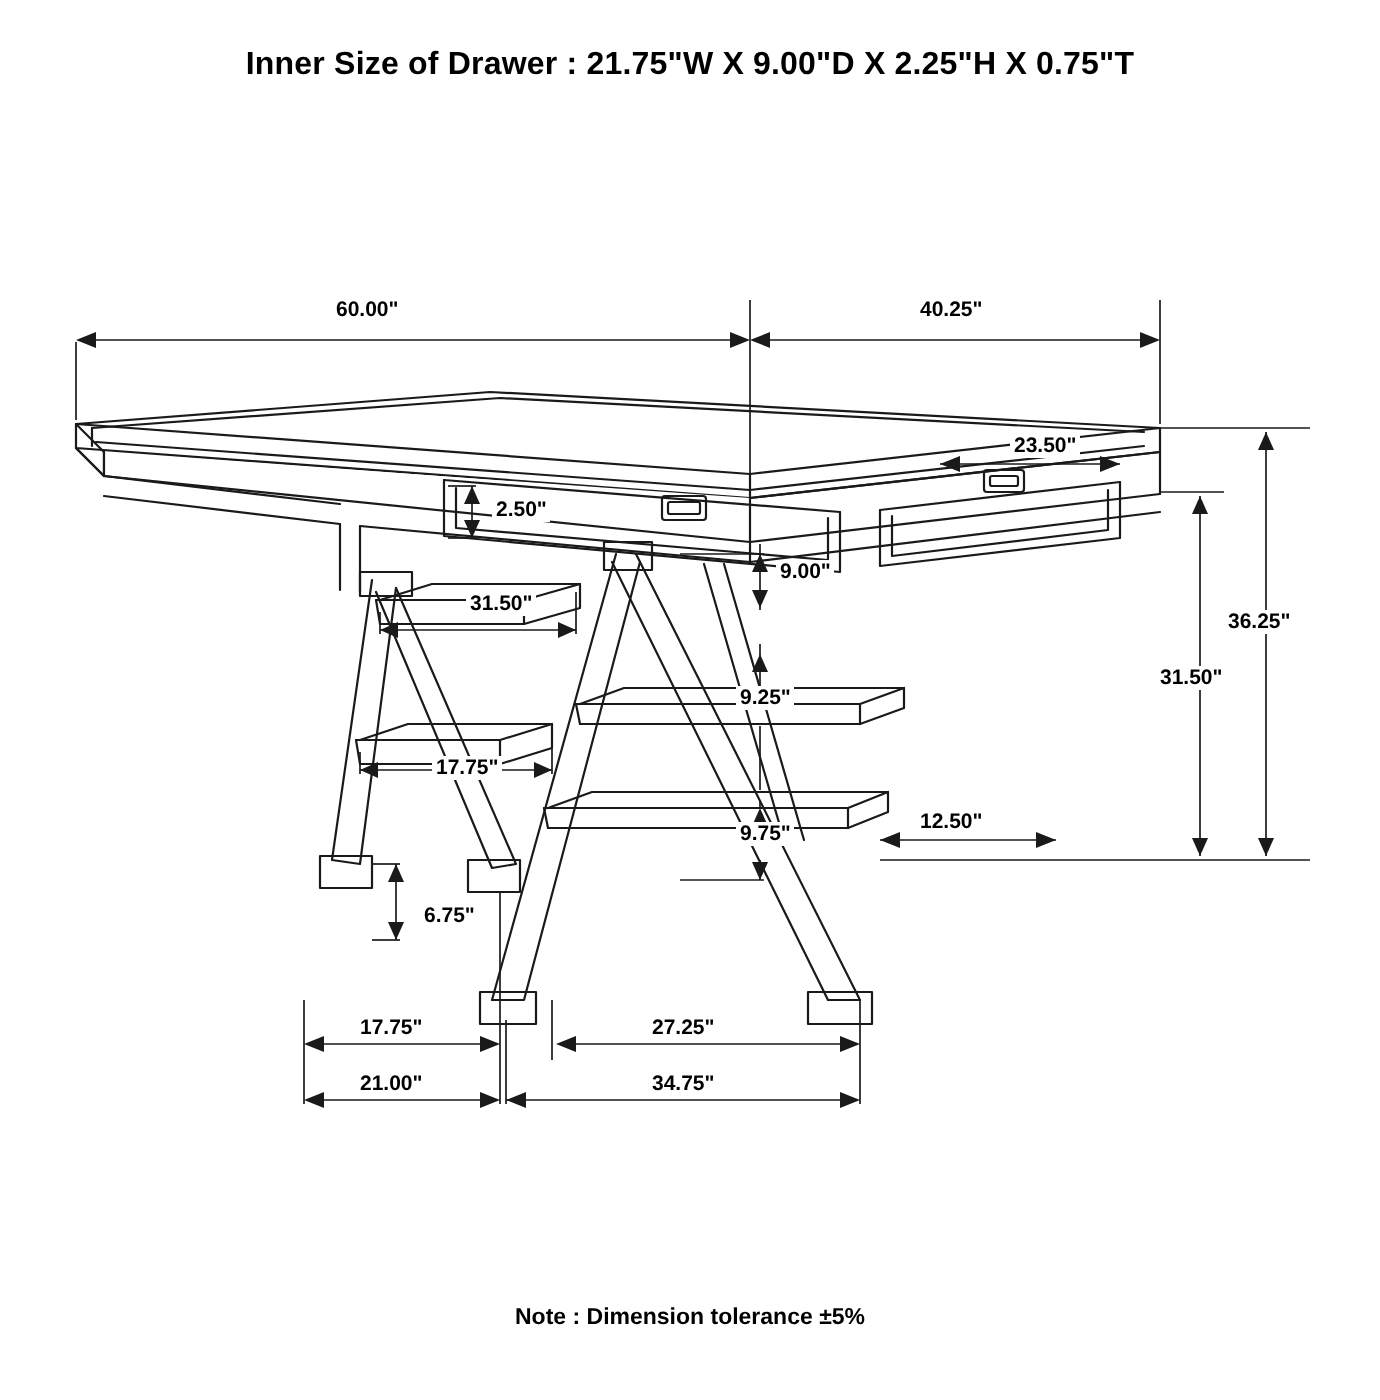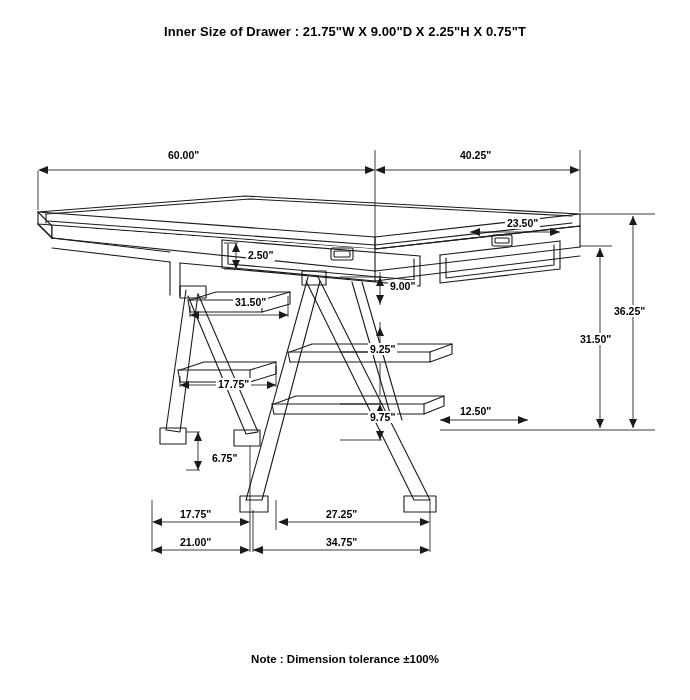--- a/index.html
+++ b/index.html
@@ -19,21 +19,21 @@
     position: relative;
     width: 690px;
     height: 700px;
   }
   .title {
     position: absolute;
     top: 24px;
     left: 0;
     width: 690px;
     text-align: center;
-    font-size: 13px;
+    font-size: 16px;
     font-weight: bold;
     letter-spacing: 0.1px;
   }
   .note {
     position: absolute;
     top: 653px;
     left: 0;
     width: 690px;
     text-align: center;
     font-size: 11.5px;
@@ -278,15 +278,15 @@
   <div class="dimlabel" style="left:368px; top:411px;">9.75"</div>
   <div class="dimlabel" style="left:210px; top:452px;">6.75"</div>
   <div class="dimlabel" style="left:458px; top:405px;">12.50"</div>
   <div class="dimlabel" style="left:578px; top:333px;">31.50"</div>
   <div class="dimlabel" style="left:612px; top:305px;">36.25"</div>
   <div class="dimlabel" style="left:178px; top:508px;">17.75"</div>
   <div class="dimlabel" style="left:324px; top:508px;">27.25"</div>
   <div class="dimlabel" style="left:178px; top:536px;">21.00"</div>
   <div class="dimlabel" style="left:324px; top:536px;">34.75"</div>
 
-  <div class="note">Note : Dimension tolerance ±100%</div>
+  <div class="note">Note : Dimension tolerance ±5%</div>
 
 </div>
 
 </body></html>

